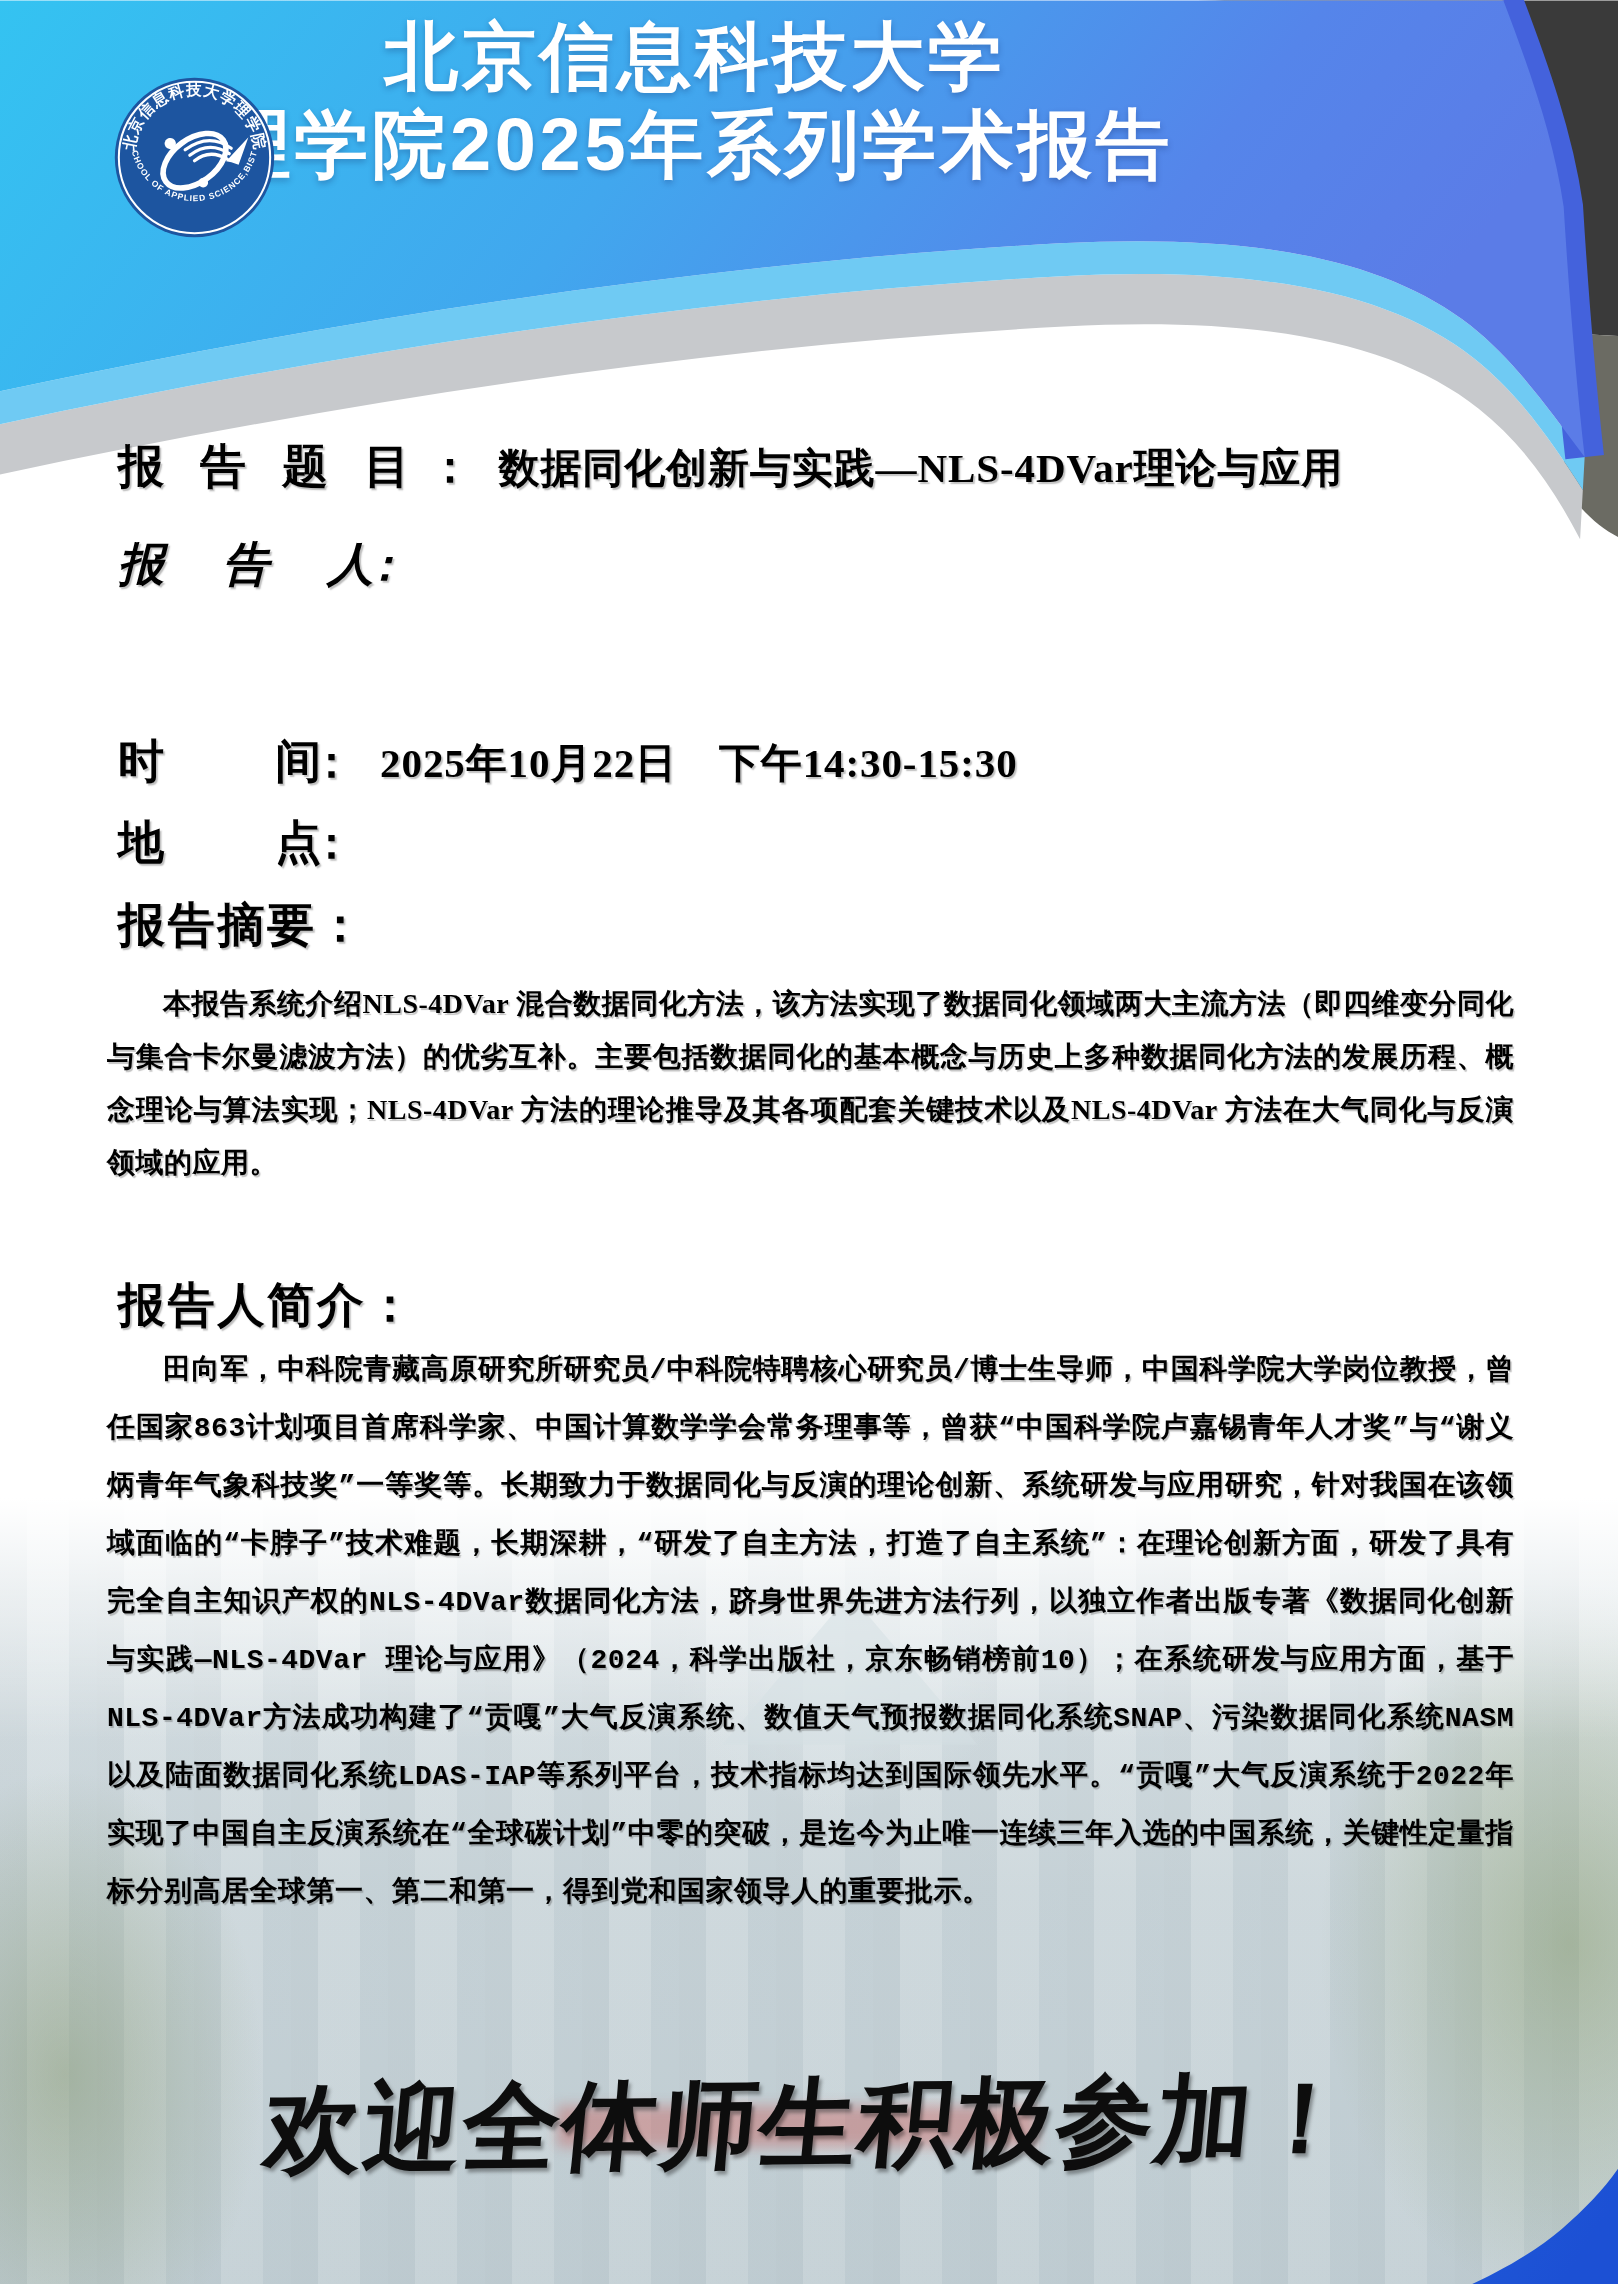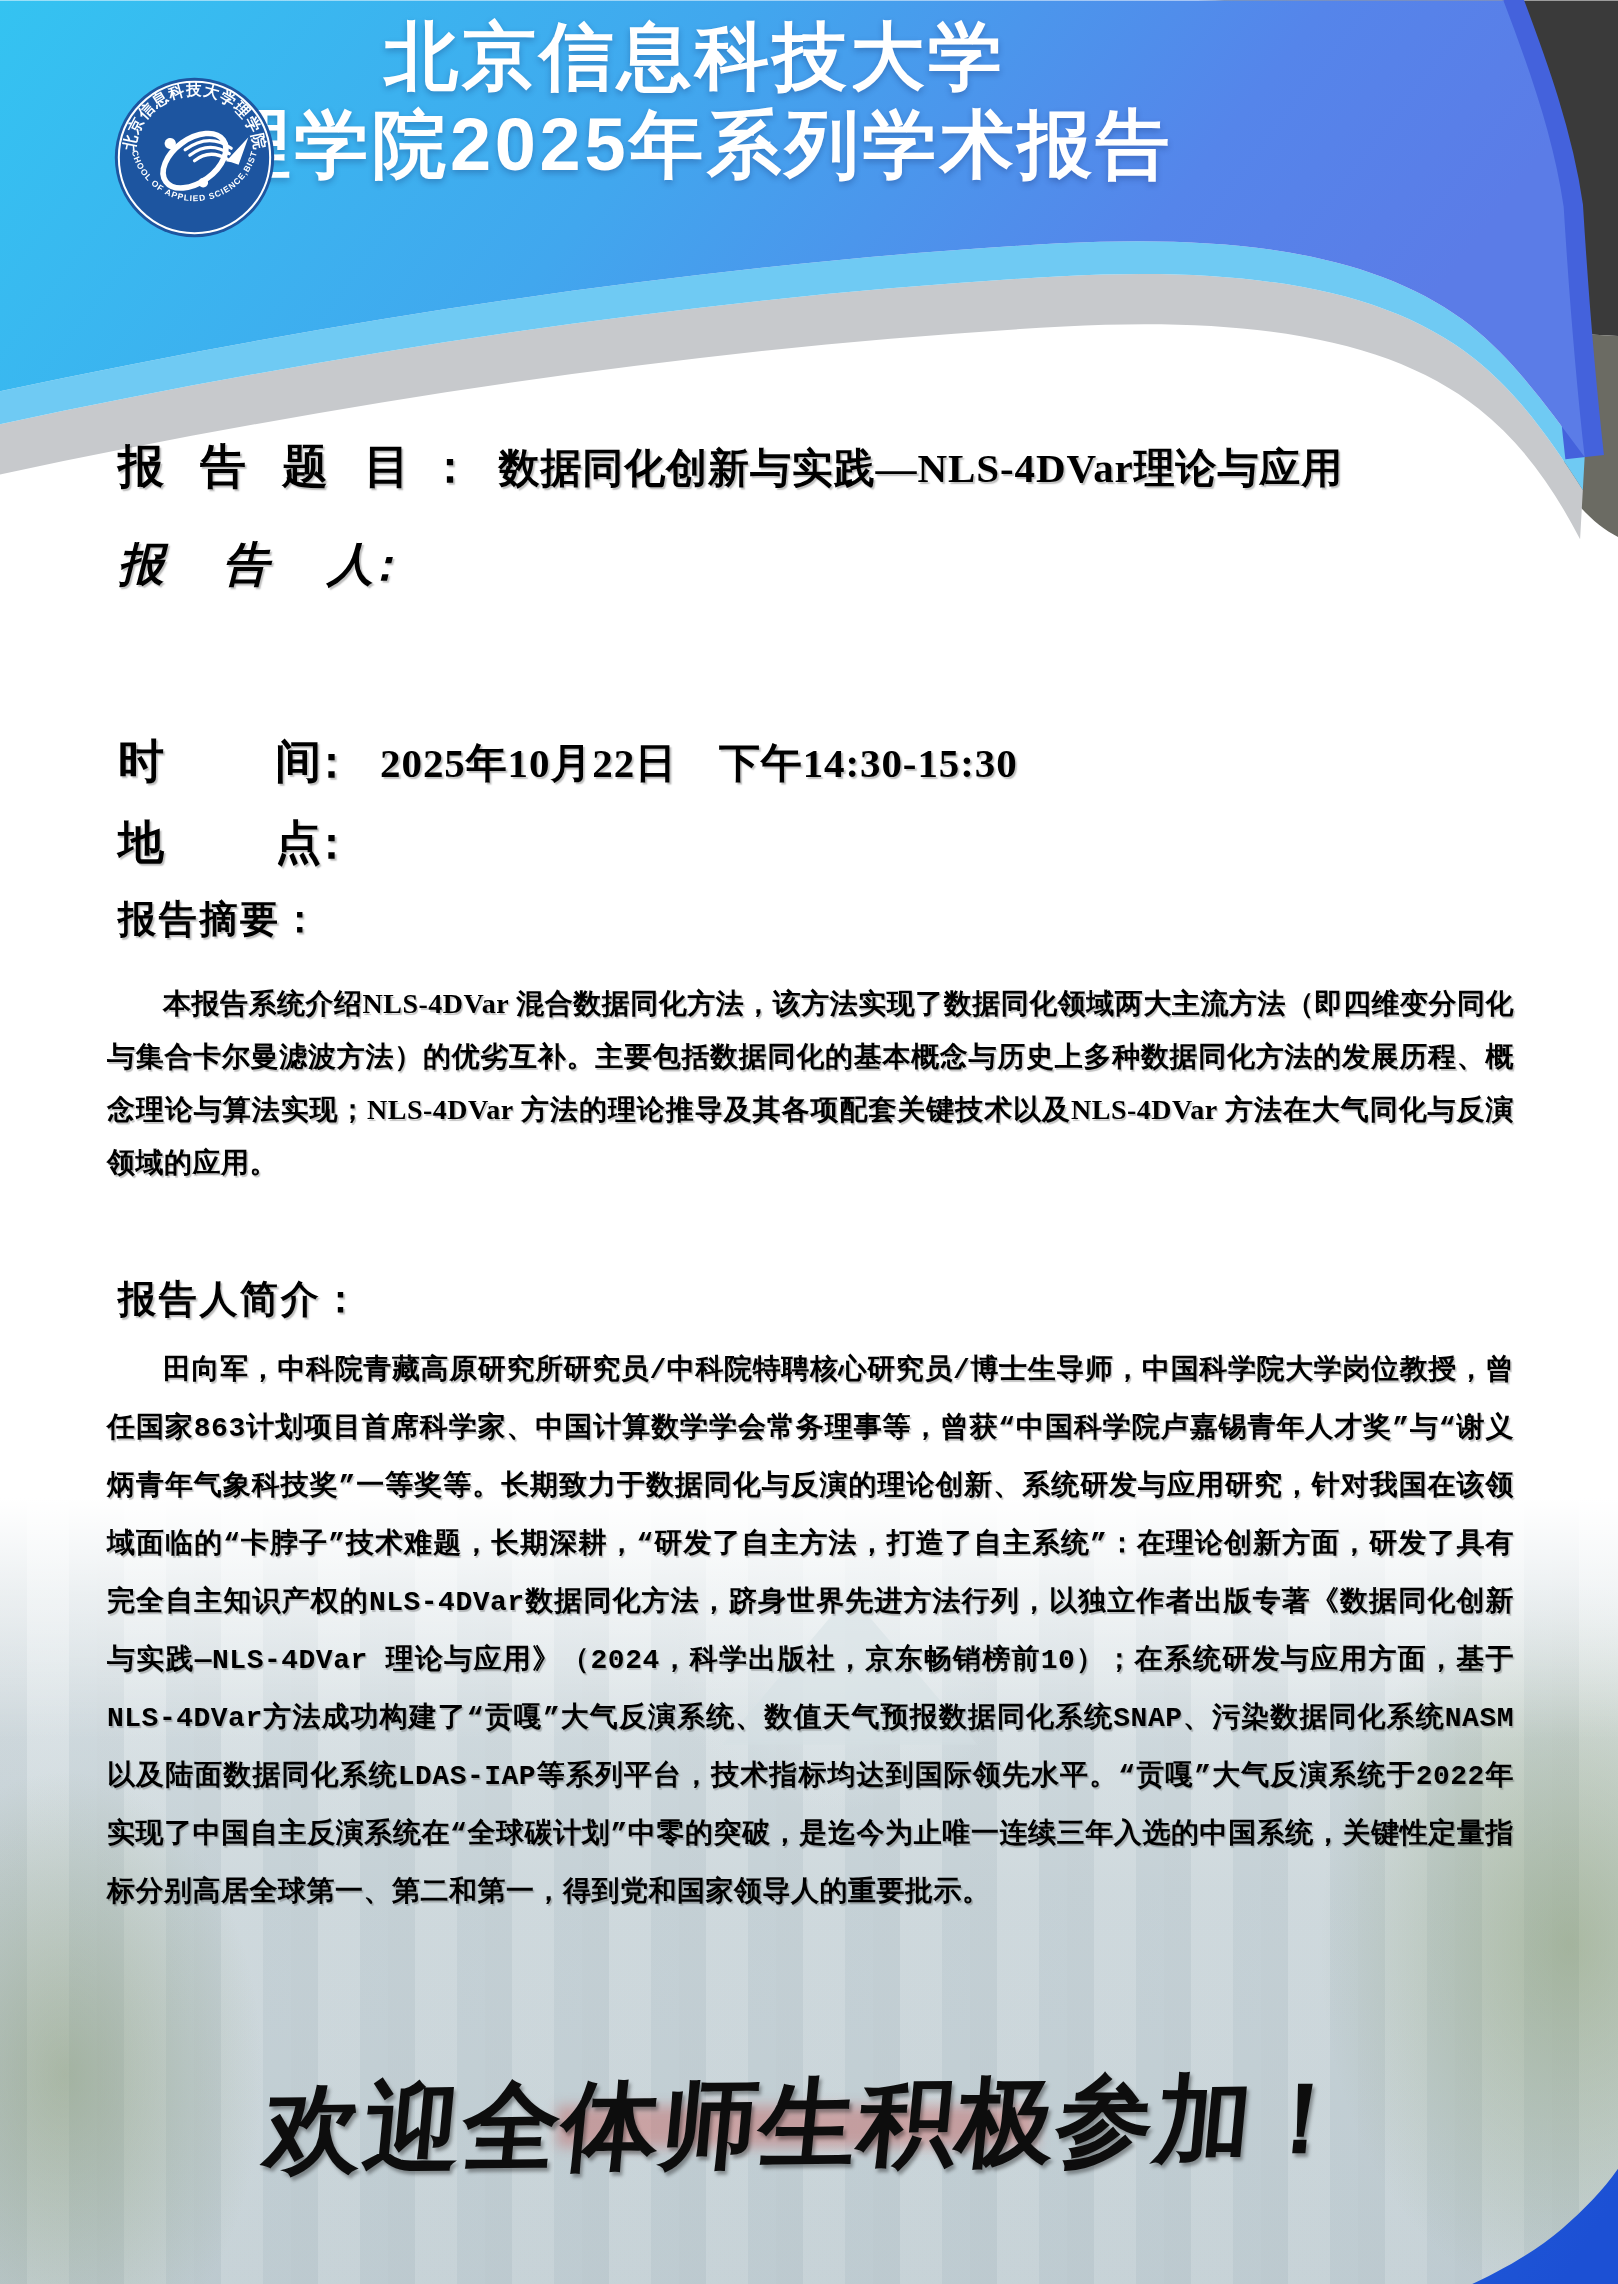--- a/index.html
+++ b/index.html
@@ -28,21 +28,21 @@
   .logo{position:absolute;left:114px;top:77px;width:161px;height:161px;z-index:4;}
   
   .row{position:absolute;left:118px;z-index:2;display:flex;align-items:baseline;white-space:nowrap;
        text-shadow:1.8px 2.3px 1.4px rgba(40,40,40,.30);}
   .row .lbl{font-weight:900;font-size:46px;color:var(--text_ink,#000);letter-spacing:6.4px;}
   .row .lbl.spread4{letter-spacing:36px;}
   .row .colon{font-weight:900;font-size:44px;color:var(--text_ink,#000);margin-left:-18px;}
   .row .val{font-family:"Liberation Serif","DejaVu Serif",serif;font-weight:700;font-size:41px;
             color:var(--text_ink,#000);margin-left:26.5px;letter-spacing:0.9px;margin-top:16px;}
   .r1{top:425px;} .r2{top:534px;font-style:italic;} .r3{top:720px;} .r4{top:812px;}
-  .sec-head{position:absolute;left:118px;z-index:2;font-weight:900;font-size:38px;color:var(--text_ink,#000);
+  .sec-head{position:absolute;left:118px;z-index:2;font-weight:900;font-size:47px;color:var(--text_ink,#000);
             letter-spacing:2.7px;text-shadow:1.8px 2.3px 1.4px rgba(40,40,40,.30);}
   .h-abstract{top:894px;} .h-bio{top:1274px;}
   .para{position:absolute;left:107px;width:1407px;z-index:2;text-align:justify;
         font-family:"Liberation Serif","DejaVu Serif",serif;font-weight:700;font-size:28px;
         color:var(--text_ink,#000);text-indent:2em;letter-spacing:0.5px;
         text-shadow:1.4px 1.8px 0.9px rgba(60,60,60,.30);}
   .p-abstract{top:977px;line-height:53px;}
   .p-bio{top:1342px;line-height:58px;font-family:Liberation Mono, monospace;}
   .welcome{position:absolute;left:0;top:2060px;width:1618px;text-align:center;z-index:2;
       font-weight:900;font-size:97px;letter-spacing:1.8px;color:#0d0d0d;

